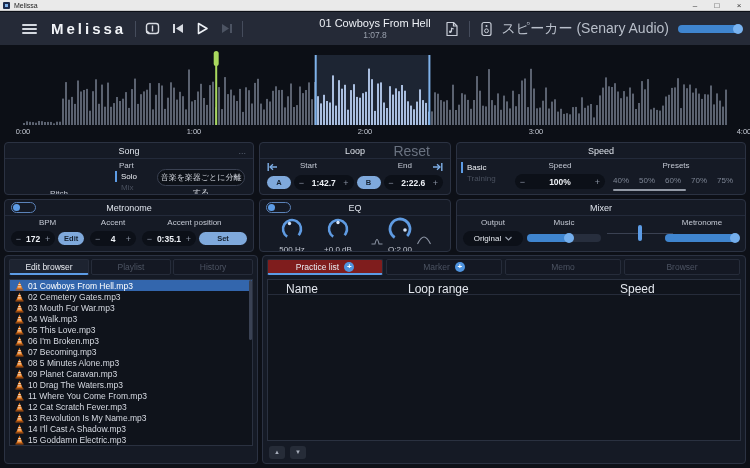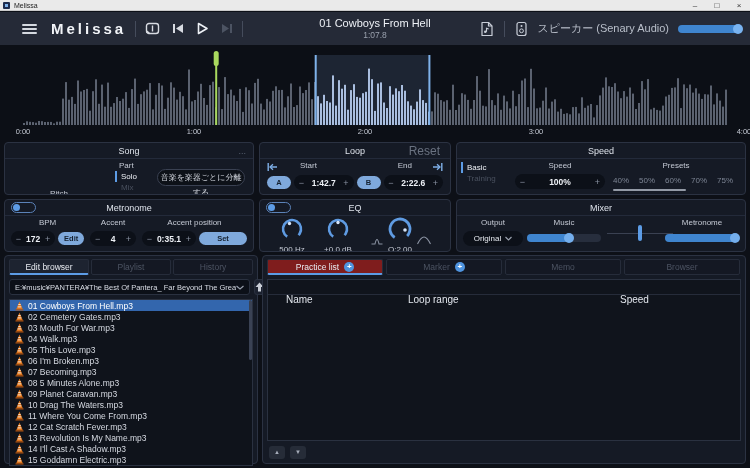--- a/index.html
+++ b/index.html
@@ -22,21 +22,21 @@
   .hamburger { width:15px; margin-left:22px; cursor:pointer; }
   .hamburger span{ display:block; height:2px; background:#d5d9e0; margin:2px 0; border-radius:1px;}
   .logo { color:#f2f4f8; font-weight:800; font-size:15px; letter-spacing:3px; margin-left:14px; }
   .vsep { width:1px; height:16px; background:#454c5c; margin:0 9px; }
   .transport { display:flex; align-items:center; gap:12px; }
   .ticon { display:flex; align-items:center; }
   .center-title { position:absolute; left:50%; transform:translateX(-50%); text-align:center; width:260px; }
   .song-name { color:#eef1f6; font-size:11px; }
   .song-time { color:#9aa1ae; font-size:8.5px; margin-top:1px; }
   .hdr-right { margin-left:auto; display:flex; align-items:center; padding-right:8px; gap:9px; }
-  .device-label { color:#b9bfca; font-size:11px; white-space:nowrap; }
+  .device-label { color:#b9bfca; font-size:14px; white-space:nowrap; }
   .vol { position:relative; width:64px; height:8px; background:#3f85cf; border-radius:4px; }
   .vol-knob { position:absolute; right:-1px; top:-1px; width:10px; height:10px; border-radius:50%; background:#79b3f0; }
 
   
   .wave { position:absolute; left:0; top:45px; width:750px; height:95px; background:#0c0f16; }
   .time-labels { position:absolute; left:0; top:82px; width:642px; height:12px; }
   .time-label { position:absolute; transform:translateX(-50%); color:#c3c8d2; font-size:7.5px; }
 
   
   .panels { position:absolute; left:4px; top:142px; width:742px; }
@@ -45,21 +45,21 @@
   .p-head { height:16px; line-height:16px; text-align:center; font-size:9px; color:#dde2ea;
     border-bottom:1px solid #232a3a; position:relative; }
   .p-body { position:relative; height:35px; }
   .flabel { font-size:8px; color:#c4c9d4; text-align:center; line-height:10px; }
   .stepper { height:15px; background:#0c1018; border-radius:8px; display:flex; align-items:center; }
   .st-btn { width:15px; text-align:center; color:#8a92a2; font-size:9px; cursor:pointer; }
   .st-val { flex:1; text-align:center; color:#eef1f6; font-size:8.5px; font-weight:bold; }
   .pill { background:#7fa9dc; color:#14202f; border-radius:7px; font-size:7.5px; font-weight:bold;
     height:13px; line-height:13px; text-align:center; cursor:pointer; }
   .menu-dots { position:absolute; right:7px; top:0; color:#5a6272; font-size:9px; cursor:pointer; }
-  .reset-btn { position:absolute; right:10px; top:0; color:#6a7280; font-size:12px; cursor:pointer; }
+  .reset-btn { position:absolute; right:20px; top:0; color:#6a7280; font-size:14px; cursor:pointer; }
   .mode { font-size:8px; line-height:11px; padding-left:4px; }
   .mode.active { color:#eef1f6; border-left:2px solid #5d9ce6; }
   .mode.inactive { color:#49505e; border-left:2px solid transparent; }
   .toggle { position:absolute; left:6px; top:2px; width:25px; height:11px; border:1px solid #5b82b8;
     border-radius:6px; cursor:pointer; }
   .toggle::after { content:""; position:absolute; left:1px; top:1px; width:7px; height:7px;
     border-radius:50%; background:#5d9ce6; }
   .preset { color:#7d8594; font-size:8px; cursor:pointer; }
   .slider { position:relative; height:8px; border-radius:4px; background:#272e3d; }
   .slider-fill { position:absolute; left:0; top:0; height:8px; border-radius:4px; background:#3f85cf; }
@@ -90,21 +90,21 @@
   .fscroll { position:absolute; right:0; top:0; width:3px; height:60px; background:#3a4254; border-radius:2px; }
 
   .pr-tabs { display:flex; padding:3px 4px 0 4px; gap:3px; }
   .pr-tab { width:116px; height:16px; display:flex; align-items:center; justify-content:center; gap:5px;
     font-size:8.5px; color:#4c5362; background:#141823; border:1px solid #262c3a; border-radius:2px; cursor:pointer; }
   .pr-tab.active { color:#e8ebf1; background:#7f1d1d; border-bottom:2px solid #5d9ce6; }
   .add-circle { width:10px; height:10px; border-radius:50%; background:#4f94e0; color:#fff;
     font-size:8px; line-height:10px; text-align:center; font-weight:bold; }
   .pr-table { margin:4px 4px 0 4px; height:162px; background:#10141c; border:1px solid #2a3140; position:relative; }
   .pr-cols { position:relative; height:15px; border-bottom:1px solid #262c3a; }
-  .pr-col { position:absolute; top:14px; color:#e3e7ee; font-size:10px; }
+  .pr-col { position:absolute; top:2px; color:#e3e7ee; font-size:12px; }
   .pr-arrows { position:absolute; left:6px; bottom:4px; display:flex; gap:5px; }
   .arrow-btn { width:16px; height:13px; background:#262c38; border-radius:3px; color:#a6adba;
     font-size:6px; line-height:13px; text-align:center; cursor:pointer; }
 
   .knob-group { text-align:center; }
   .eq-row { display:flex; justify-content:space-evenly; align-items:flex-start; padding-top:1px; }
 </style>
 </head>
 <body>
 
@@ -643,33 +643,20 @@
     </div>
   </div>
 </div>
 
 <div class="bottom-left">
   <div class="fb-tabs">
       <div class="fb-tab active">Edit browser</div>
       <div class="fb-tab">Playlist</div>
       <div class="fb-tab">History</div>
     </div>
-  <div class="path-row">
-    <div class="path-box">
-      <span class="path-text">E:¥music¥PANTERA¥The Best Of Pantera_ Far Beyond The Grea</span>
-      <svg width="8" height="5" viewBox="0 0 8 5">
-          <path d="M0.5 1 L4 4 L7.5 1" fill="none" stroke="#9aa1ae" stroke-width="1.1"></path>
-        </svg>
-    </div>
-    <div class="up-btn">
-      <svg width="9" height="10" viewBox="0 0 9 10">
-          <path d="M4.5 0.5 L8.5 5 H6 V9.5 H3 V5 H0.5 Z" fill="#c8cdd6"></path>
-        </svg>
-    </div>
-  </div>
   <div class="file-list">
     <div class="fscroll"></div>
   <div class="file-row selected">
         <svg width="9" height="10" viewBox="0 0 9 10">
           <path d="M4.5 0.5 L7.8 8.2 L1.2 8.2 Z" fill="#e0761c"></path>
           <path d="M3.3 3.6 h2.4" stroke="#f6e8da" stroke-width="1"></path>
           <path d="M2.7 5.9 h3.6" stroke="#f6e8da" stroke-width="1"></path>
           <rect x="0.4" y="8.2" width="8.2" height="1.3" rx="0.6" fill="#b35510"></rect>
         </svg>
         <span>01 Cowboys From Hell.mp3</span>

